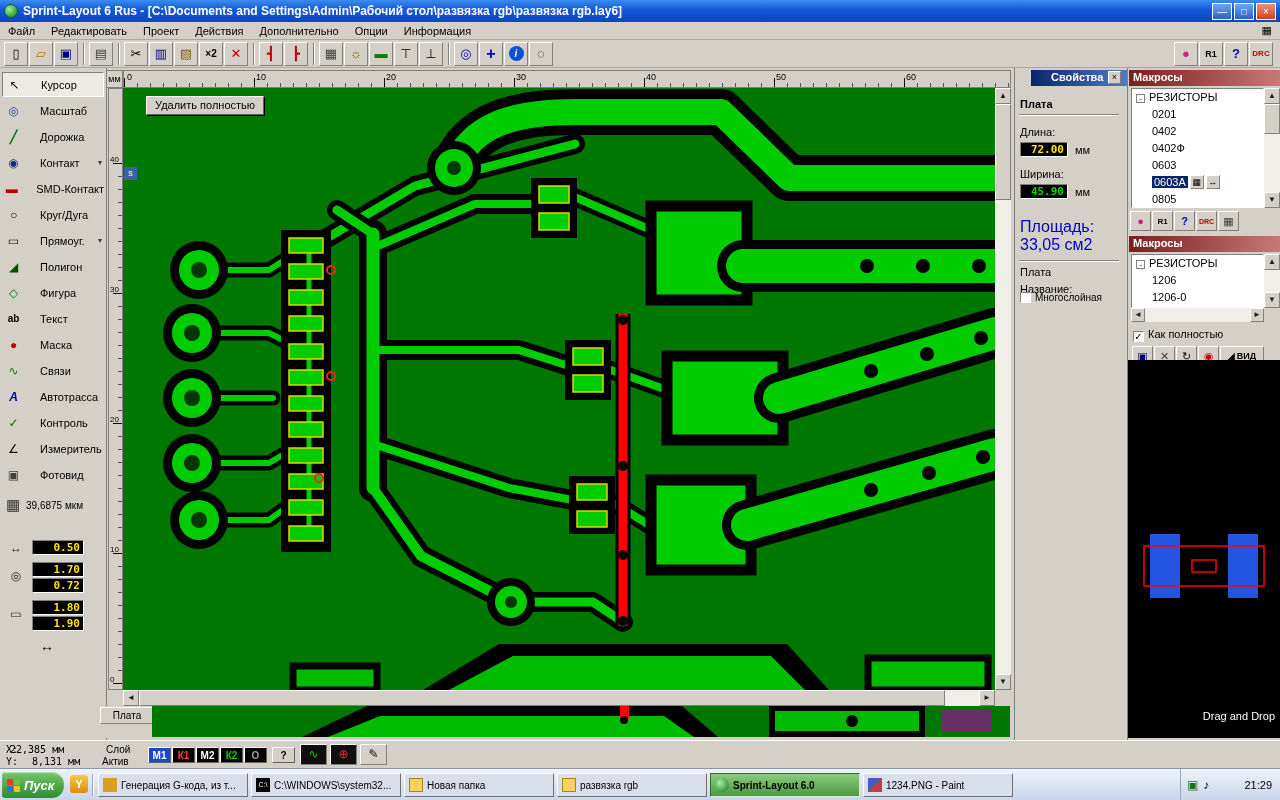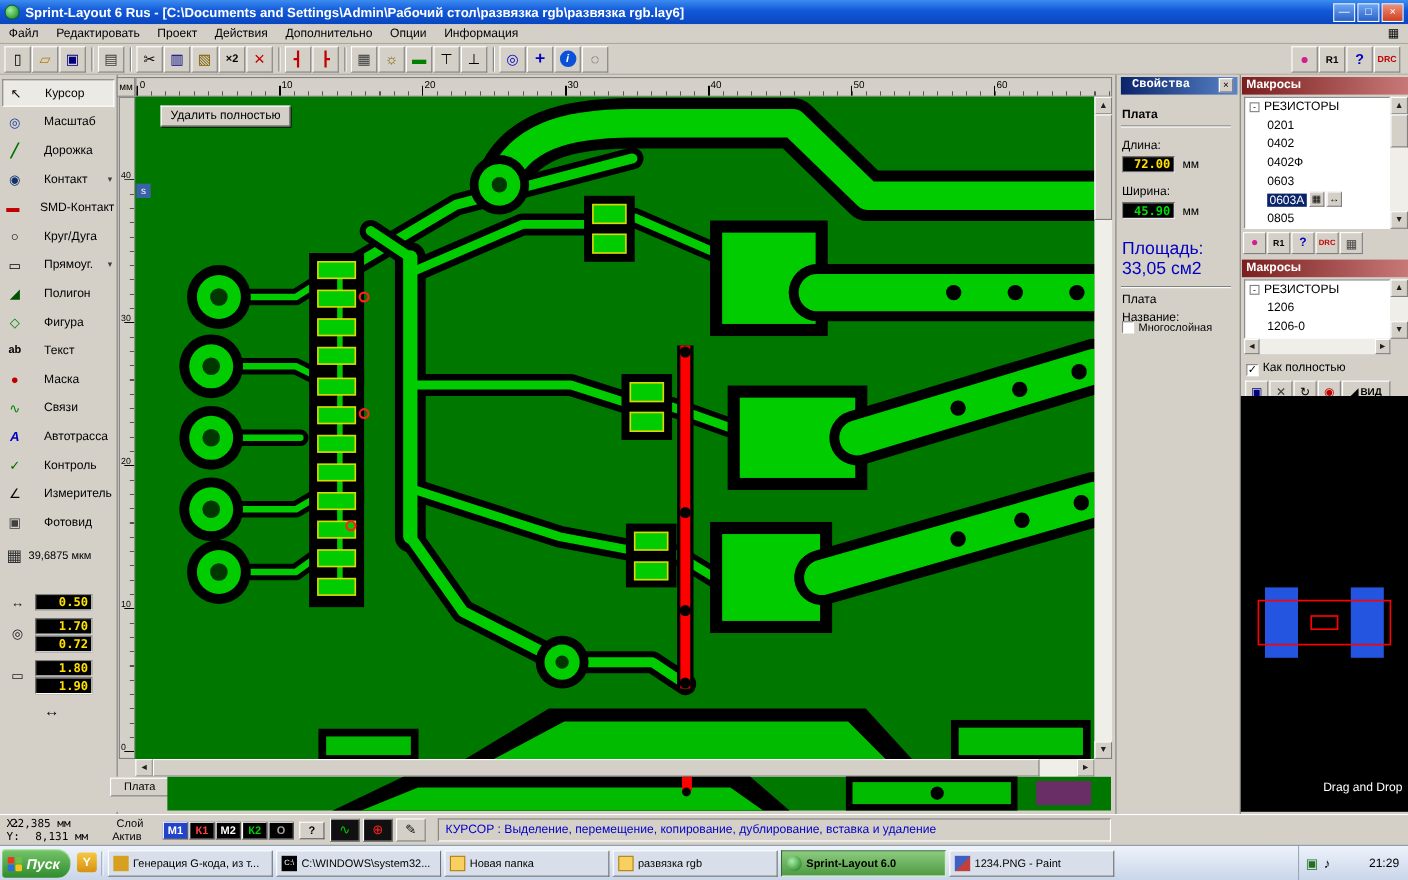--- a/index.html
+++ b/index.html
@@ -58,21 +58,21 @@
   #sbcorner { left:995px; top:690px; width:16px; height:16px; background:#D4D0C8; }
   .thumb { position:absolute; border:1px solid; border-color:#fff #808080 #808080 #fff; background:#D4D0C8; }
 
   
   #tabrow { left:96px; top:706px; width:918px; height:32px; background:#D4D0C8; }
   #tab-plata { left:100px; top:707px; width:54px; height:17px; background:#D4D0C8; border:1px solid #808080; border-top:1px solid #fff; border-left:1px solid #fff; font-size:10px; text-align:center; line-height:15px; }
   #strip { left:152px; top:706px; width:858px; height:31px; }
 
   
   #props { left:1014px; top:68px; width:110px; height:672px; background:#D4D0C8; border-left:1px solid #808080; }
-  .ptitle { position:absolute; left:4px; top:2px; width:106px; height:16px; background:linear-gradient(90deg,#0A246A,#5A84C8); color:#fff; font-weight:bold; font-size:11px; padding:1px 10px;font-family:Liberation Mono, monospace; }
+  .ptitle { position:absolute; left:16px; top:2px; width:106px; height:16px; background:linear-gradient(90deg,#0A246A,#5A84C8); color:#fff; font-weight:bold; font-size:11px; padding:1px 20px; }
   .pclose { position:absolute; top:3px; right:3px; width:13px; height:13px; font-size:9px; line-height:11px; text-align:center; }
   .hrline { position:absolute; left:4px; width:100px; border-top:1px solid #808080; border-bottom:1px solid #fff; }
   .plabel { position:absolute; left:5px; font-size:11px; }
   .pfield { position:absolute; left:5px; width:48px; height:15px; background:#000; font-family:"DejaVu Sans Mono",monospace; font-size:11px; font-weight:bold; text-align:right; padding:0 3px; line-height:14px; border:1px solid; border-color:#808080 #fff #fff #808080; }
   .punit { position:absolute; font-size:11px; }
   .chk { width:11px; height:11px; background:#fff; border:1px solid; border-color:#808080 #fff #fff #808080; font-size:10px; line-height:10px; text-align:center; display:inline-block; vertical-align:-2px; margin-right:4px; }
 
   
   #macros { left:1127px; top:68px; width:171px; height:672px; background:#D4D0C8; border-left:1px solid #808080; }
   .mtitle { position:absolute; left:1px; width:151px; height:16px; background:linear-gradient(90deg,#7A1E1E,#C87878); color:#fff; font-weight:bold; font-size:11px; padding:1px 4px; }
@@ -532,21 +532,20 @@
   <span class="abs" style="left:102px;top:15px;font-size:10px;">Актив</span>
   <span class="lbtn" style="left:148px;top:6px;background:#2244CC;color:#fff;">М1</span>
   <span class="lbtn" style="left:172px;top:6px;background:#000;color:#FF4040;">К1</span>
   <span class="lbtn" style="left:196px;top:6px;background:#000;color:#fff;">М2</span>
   <span class="lbtn" style="left:220px;top:6px;background:#000;color:#00D000;">К2</span>
   <span class="lbtn" style="left:244px;top:6px;background:#000;color:#A0A0A0;">О</span>
   <span class="lbtn" style="left:272px;top:6px;background:#D4D0C8;color:#000;">?</span>
   <span class="sibtn" style="left:300px;top:3px;background:#101010;color:#00CC00;">∿</span>
   <span class="sibtn" style="left:330px;top:3px;background:#101010;color:#FF2020;">⊕</span>
   <span class="sibtn" style="left:360px;top:3px;">✎</span>
-  <div id="statusfield">КУРСОР : Выделение, перемещение, копирование, дублирование, вставка и удаление</div>
 </div>
 
 <div id="taskbar" class="abs">
   <div id="startbtn">
     <span class="xplogo">
         <i style="background:#E33B24;"></i>
         <i style="background:#71BE47;"></i>
         <i style="background:#2E6FD6;"></i>
         <i style="background:#F7C318;"></i>
       </span>

